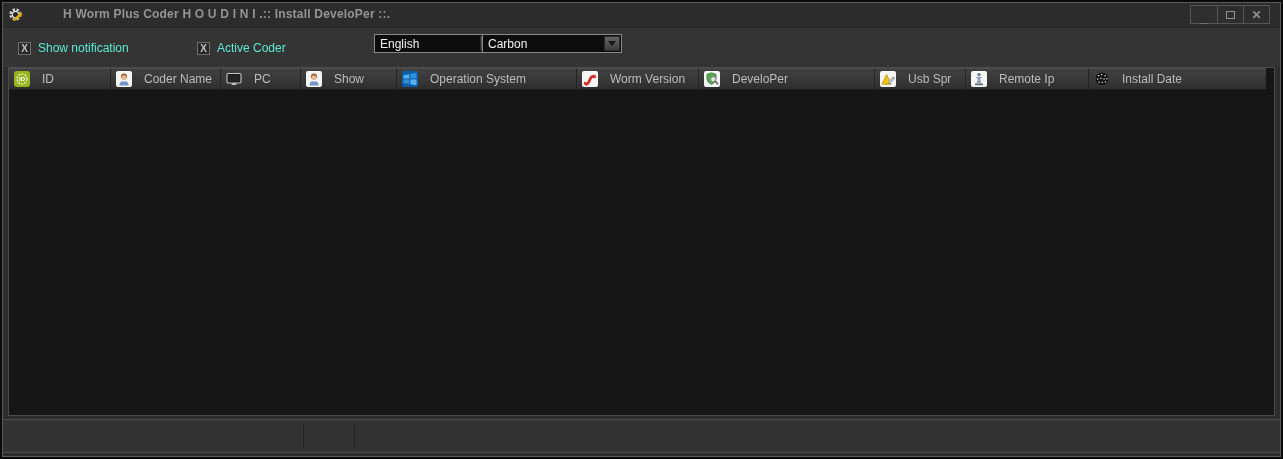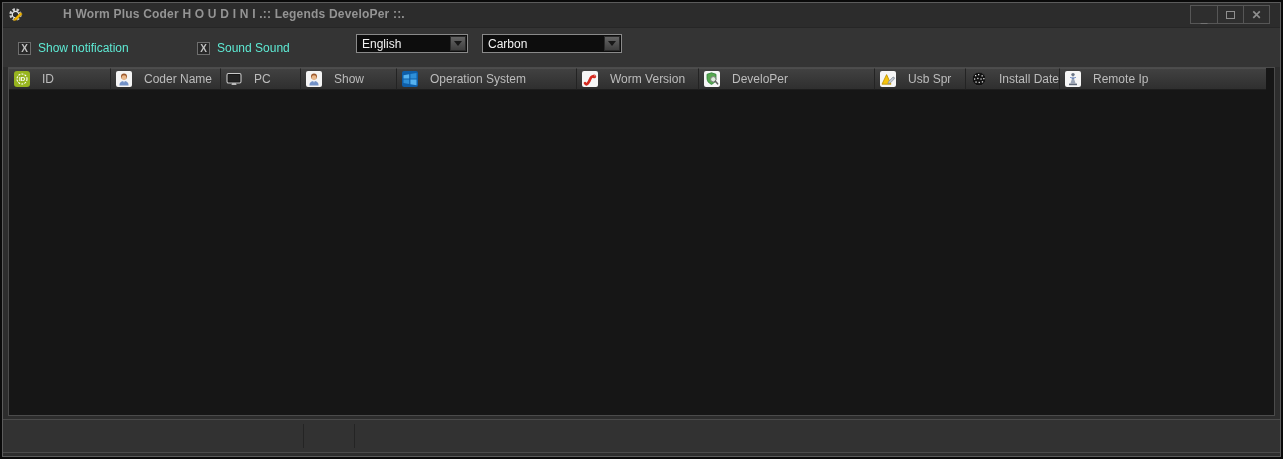--- a/index.html
+++ b/index.html
@@ -27,21 +27,21 @@
              background:#343434; border-top:1px solid #262626; }
   .chk { position:absolute; display:flex; align-items:center; gap:7px; cursor:default; }
   .chk-box { width:13px; height:13px; background:#282828; border:1px solid #6e6e6e;
              color:#c2c2c2; font-size:10px; font-weight:bold; line-height:11px;
              text-align:center; }
   .chk-label { font-size:12px; color:#5eead4; }
   .chk1 { left:15px; top:13px; }
   .chk2 { left:194px; top:13px; }
   .dropdown { position:absolute; top:6px; height:19px; background:#0d0d0d;
               border:1px solid #8a8a8a; }
-  .dd-lang { left:353px; width:112px;text-align:right; }
+  .dd-lang { left:371px; width:124px;text-align:right; }
   .dd-theme { left:479px; width:140px;padding-left:48px; }
   .dd-value { position:absolute; left:5px; top:2px; font-size:12px; color:#f2f2f2; }
   .dd-btn { position:absolute; right:1px; top:1px; bottom:1px; width:16px;
             background:linear-gradient(#646464,#3e3e3e); border:1px solid #2a2a2a;
             display:flex; align-items:center; justify-content:center; }
   .dd-arrow { width:0; height:0; border-left:4px solid transparent;
               border-right:4px solid transparent; border-top:5px solid #171717; }
 
   
   .main { position:absolute; top:64px; left:5px; right:5px; bottom:40px;
@@ -70,42 +70,42 @@
   <div class="window-inner">
 
     <div class="titlebar">
       <span class="app-icon">
         <svg viewBox="0 0 17 17" width="17" height="17">
           <circle cx="7.5" cy="8.5" r="5" fill="none" stroke="#cfcfcf" stroke-width="2.4" stroke-dasharray="2.4 1.6"></circle>
           <circle cx="7.5" cy="8.5" r="3.2" fill="#2c2c2c" stroke="#e6e6e6" stroke-width="1.2"></circle>
           <path d="M6.2 12.8 L12.6 6.4 L14.4 8 L8.4 14.2 L5.6 14.8 Z" fill="#f0b400" stroke="#8a6700" stroke-width="0.5"></path>
         </svg>
       </span>
-      <span class="title">H Worm Plus Coder H O U D I N I .:: Legends DeveloPer ::.</span>
+      <span class="title">H Worm Plus Coder H O U D I N I .:: Install DeveloPer ::.</span>
       <div class="win-controls">
         <div class="win-btn">
           <span class="min-glyph">_</span>
         </div>
         <div class="win-btn">
           <span class="max-box"></span>
         </div>
         <div class="win-btn">
           <span>✕</span>
         </div>
       </div>
     </div>
 
     <div class="toolbar">
       <div class="chk chk1">
         <span class="chk-box">X</span>
         <span class="chk-label">Show notification</span>
       </div>
       <div class="chk chk2">
         <span class="chk-box">X</span>
-        <span class="chk-label">Sound Sound</span>
+        <span class="chk-label">Active Coder</span>
       </div>
       <div class="dropdown dd-lang">
         <span class="dd-value">English</span>
         <span class="dd-btn">
           <span class="dd-arrow"></span>
         </span>
       </div>
       <div class="dropdown dd-theme">
         <span class="dd-value">Carbon</span>
         <span class="dd-btn">
@@ -205,20 +205,33 @@
         <div class="th" style="width:91px">
           <span class="th-icon">
             <svg viewBox="0 0 16 16" width="16" height="16">
               <rect width="16" height="16" rx="2" fill="#f6f6f6"></rect>
               <path d="M2 13.2 L6.6 3.6 L11 13.2 Z" fill="#f6c40e" stroke="#b98f00" stroke-width="0.8"></path>
               <path d="M8.6 10.6 L12.8 6.2 L14.4 7.8 L10.2 12.1 L7.9 12.7 Z" fill="#c3cad2" stroke="#79828c" stroke-width="0.6"></path>
               <path d="M12.8 6.2 L14.4 7.8 L15 7.1 L13.5 5.6 Z" fill="#8d969f"></path>
             </svg>
           </span>
           <span class="th-label">Usb Spr</span>
+        </div>
+
+        <div class="th" style="width:123px">
+          <span class="th-icon">
+            <svg viewBox="0 0 16 16" width="16" height="16">
+              <rect width="16" height="16" rx="2" fill="#f6f6f6"></rect>
+              <circle cx="8" cy="3.6" r="1.7" fill="#6b7585"></circle>
+              <path d="M8 4.5 L5.4 12.4 L10.6 12.4 Z" fill="#9aa4b5"></path>
+              <path d="M5.2 6.4 Q8 8.4 10.8 6.4" fill="none" stroke="#5577bb" stroke-width="0.9"></path>
+              <rect x="4" y="12.6" width="8" height="1.6" fill="#5f6878"></rect>
+            </svg>
+          </span>
+          <span class="th-label">Remote Ip</span>
         </div>
 
         <div class="th">
           <span class="th-icon">
             <svg viewBox="0 0 16 16" width="16" height="16">
               <circle cx="8" cy="8" r="6.8" fill="#121212" stroke="#3d3d3d" stroke-width="0.8"></circle>
               <g fill="#dedede">
                 <rect x="4" y="4" width="1.3" height="1.3"></rect>
                   <rect x="7" y="3" width="1.3" height="1.3"></rect>
                 <rect x="10.5" y="4.2" width="1.3" height="1.3"></rect>
@@ -228,33 +241,20 @@
                 <rect x="12.2" y="7" width="1.3" height="1.3"></rect>
                   <rect x="4.4" y="10.4" width="1.3" height="1.3"></rect>
                 <rect x="7.6" y="10.8" width="1.3" height="1.3"></rect>
                   <rect x="10.8" y="10.2" width="1.3" height="1.3"></rect>
               </g>
             </svg>
           </span>
           <span class="th-label">Install Date</span>
         </div>
 
-        <div class="th" style="width:123px">
-          <span class="th-icon">
-            <svg viewBox="0 0 16 16" width="16" height="16">
-              <rect width="16" height="16" rx="2" fill="#f6f6f6"></rect>
-              <circle cx="8" cy="3.6" r="1.7" fill="#6b7585"></circle>
-              <path d="M8 4.5 L5.4 12.4 L10.6 12.4 Z" fill="#9aa4b5"></path>
-              <path d="M5.2 6.4 Q8 8.4 10.8 6.4" fill="none" stroke="#5577bb" stroke-width="0.9"></path>
-              <rect x="4" y="12.6" width="8" height="1.6" fill="#5f6878"></rect>
-            </svg>
-          </span>
-          <span class="th-label">Remote Ip</span>
-        </div>
-
       </div>
       <div class="tbody"></div>
     </div>
 
     <div class="statusbar">
       <div class="sb-divider sb-d1"></div>
       <div class="sb-divider sb-d2"></div>
     </div>
 
   </div>

